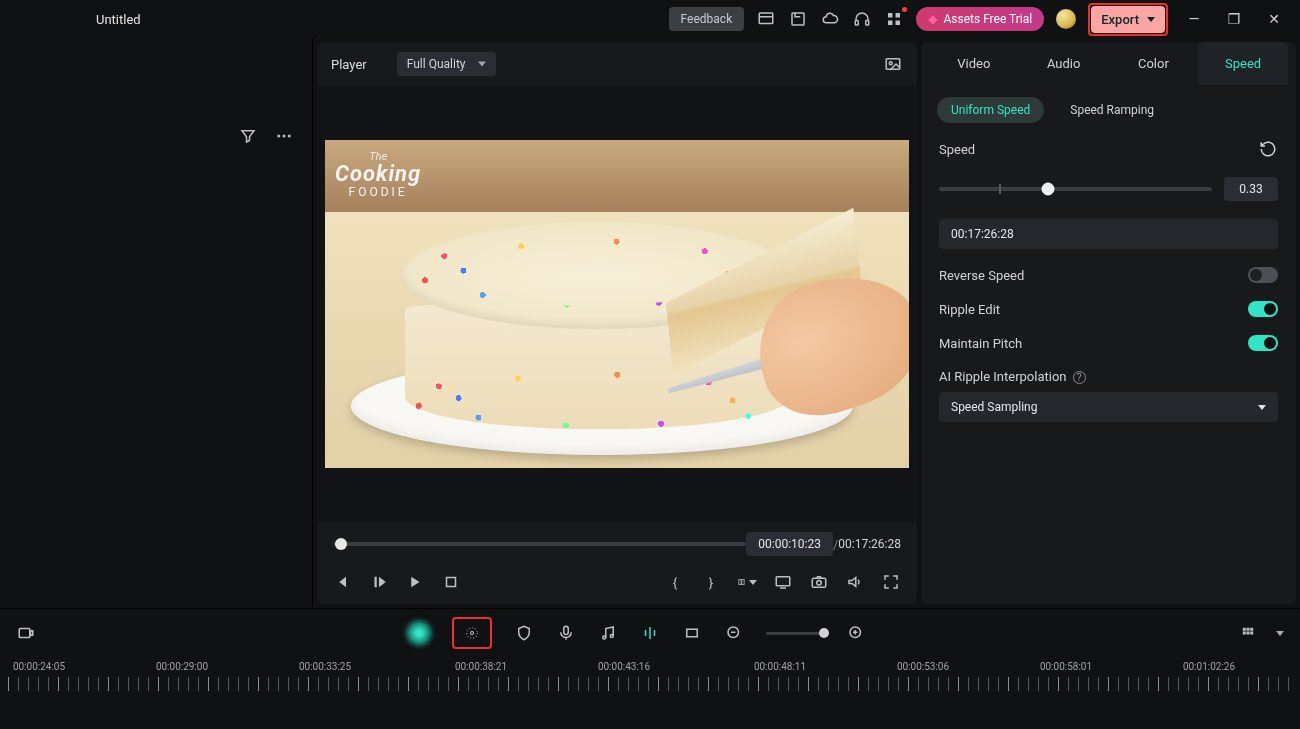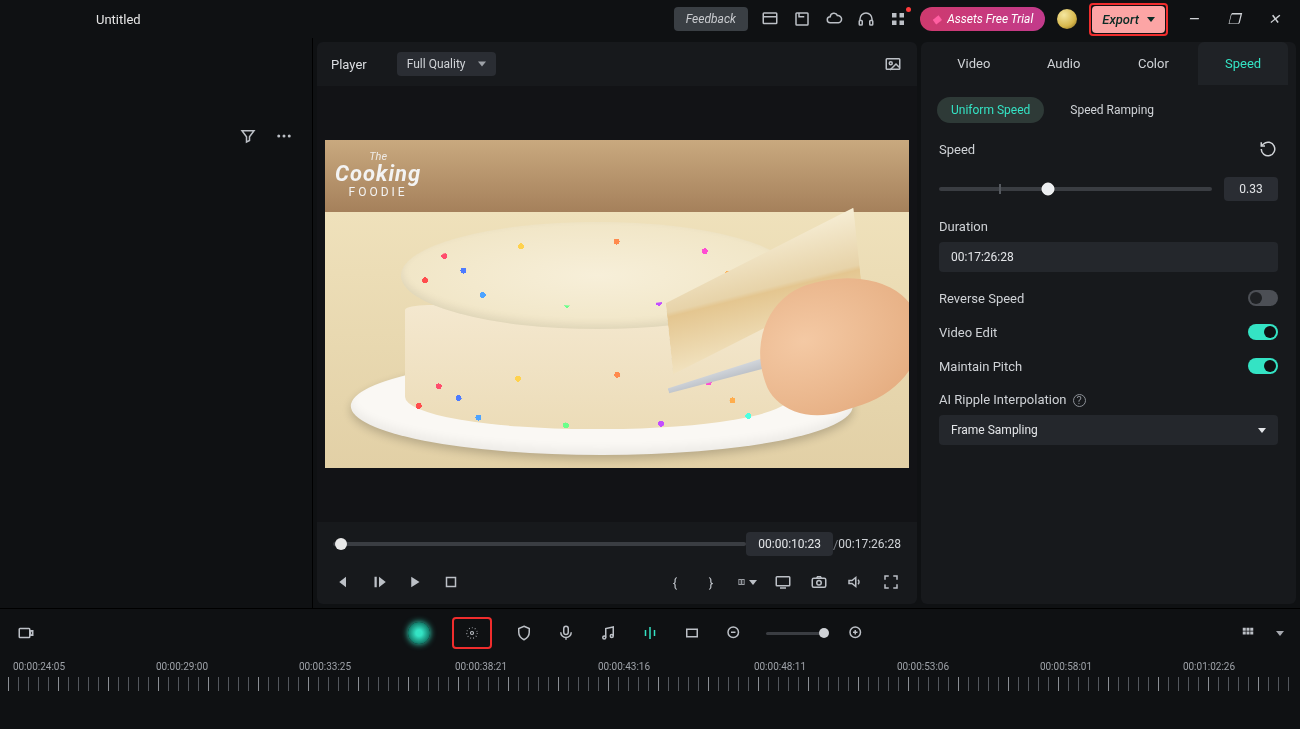--- a/index.html
+++ b/index.html
@@ -1,21 +1,21 @@
 <!DOCTYPE html>
 <html><head>
 <meta charset="utf-8">
 <style>
 * { box-sizing: border-box; margin: 0; padding: 0; font-family: -apple-system, BlinkMacSystemFont, "Segoe UI", Roboto, sans-serif; }
 body { background: #0f1113; color: #d2d4d8; width: 1300px; height: 729px; overflow: hidden; font-size: 13px; }
 
 .titlebar { height: 38px; display: flex; align-items: center; padding: 0 12px; justify-content: space-between; }
 .titlebar-left { display:flex; align-items:center; gap: 160px; }
 .title-text { font-size: 13px; color: #e6e6e6; margin-left: 84px; }
-.titlebar-right { display: flex; align-items: center; gap: 12px; font-style: italic; }
+.titlebar-right { display: flex; align-items: center; gap: 12px; }
 .feedback-btn { background: #3a3f44; color: #c9cbcf; padding: 5px 12px; border-radius: 4px; font-size: 12px; cursor: pointer; }
 .icon-btn { width: 20px; height: 20px; display:flex; align-items:center; justify-content:center; color: #bcc0c6; cursor:pointer; }
 .assets-pill { background: linear-gradient(90deg,#ce3a6e,#c23a8b); color: #fff; padding: 5px 12px; border-radius: 14px; font-size: 12px; display:flex; align-items:center; gap:6px; cursor:pointer; }
 .gem { color: #ff5fa2; }
 .globe { width:20px; height:20px; border-radius:50%; background: radial-gradient(circle at 35% 30%,#f4e7a0,#d7b74c 60%,#7a5d14); }
 .export-btn { background: #fca5a5; color: #0a2b25; padding: 6px 10px; font-size: 13px; border-radius: 4px; display:flex; align-items:center; gap:8px; cursor:pointer; font-weight:500; }
 .export-wrap { border: 2px solid #f02d2d; padding:1px; border-radius:4px; }
 .win-ctrl { width: 28px; text-align:center; cursor:pointer; color:#cfd2d6; font-size:14px;}
 .red-dot { position:relative; }
 .red-dot::after { content:""; position:absolute; top:-2px; right:-3px; width:5px;height:5px;background:#ff3b3b;border-radius:50%; }
@@ -322,39 +322,38 @@
           </span>
       </div>
       <div class="slider-row">
         <div class="slider">
           <div class="mark" style="left:22%"></div>
           <div class="thumb"></div>
         </div>
         <span class="val-box">0.33</span>
       </div>
       <div>
-        <div class="label" style="margin-bottom:8px">Duration</div>
         <input class="input-full" value="00:17:26:28" style="">
       </div>
       <div class="row">
         <span class="label">Reverse Speed</span>
         <span class="toggle"></span>
       </div>
       <div class="row">
-        <span class="label">Video Edit</span>
+        <span class="label">Ripple Edit</span>
         <span class="toggle on"></span>
       </div>
       <div class="row">
         <span class="label">Maintain Pitch</span>
         <span class="toggle on"></span>
       </div>
       <div>
         <div class="label" style="margin-bottom:8px"><span>AI Ripple Interpolation</span><span class="info-ic">?</span></div>
         <div class="select-full">
-            <span>Frame Sampling</span>
+            <span>Speed Sampling</span>
             <span class="chev"></span>
           </div>
       </div>
     </div>
   </div>
 </div>
 
 <div class="timeline">
   <div class="tl-tools">
     <div class="left-tools-grp">

